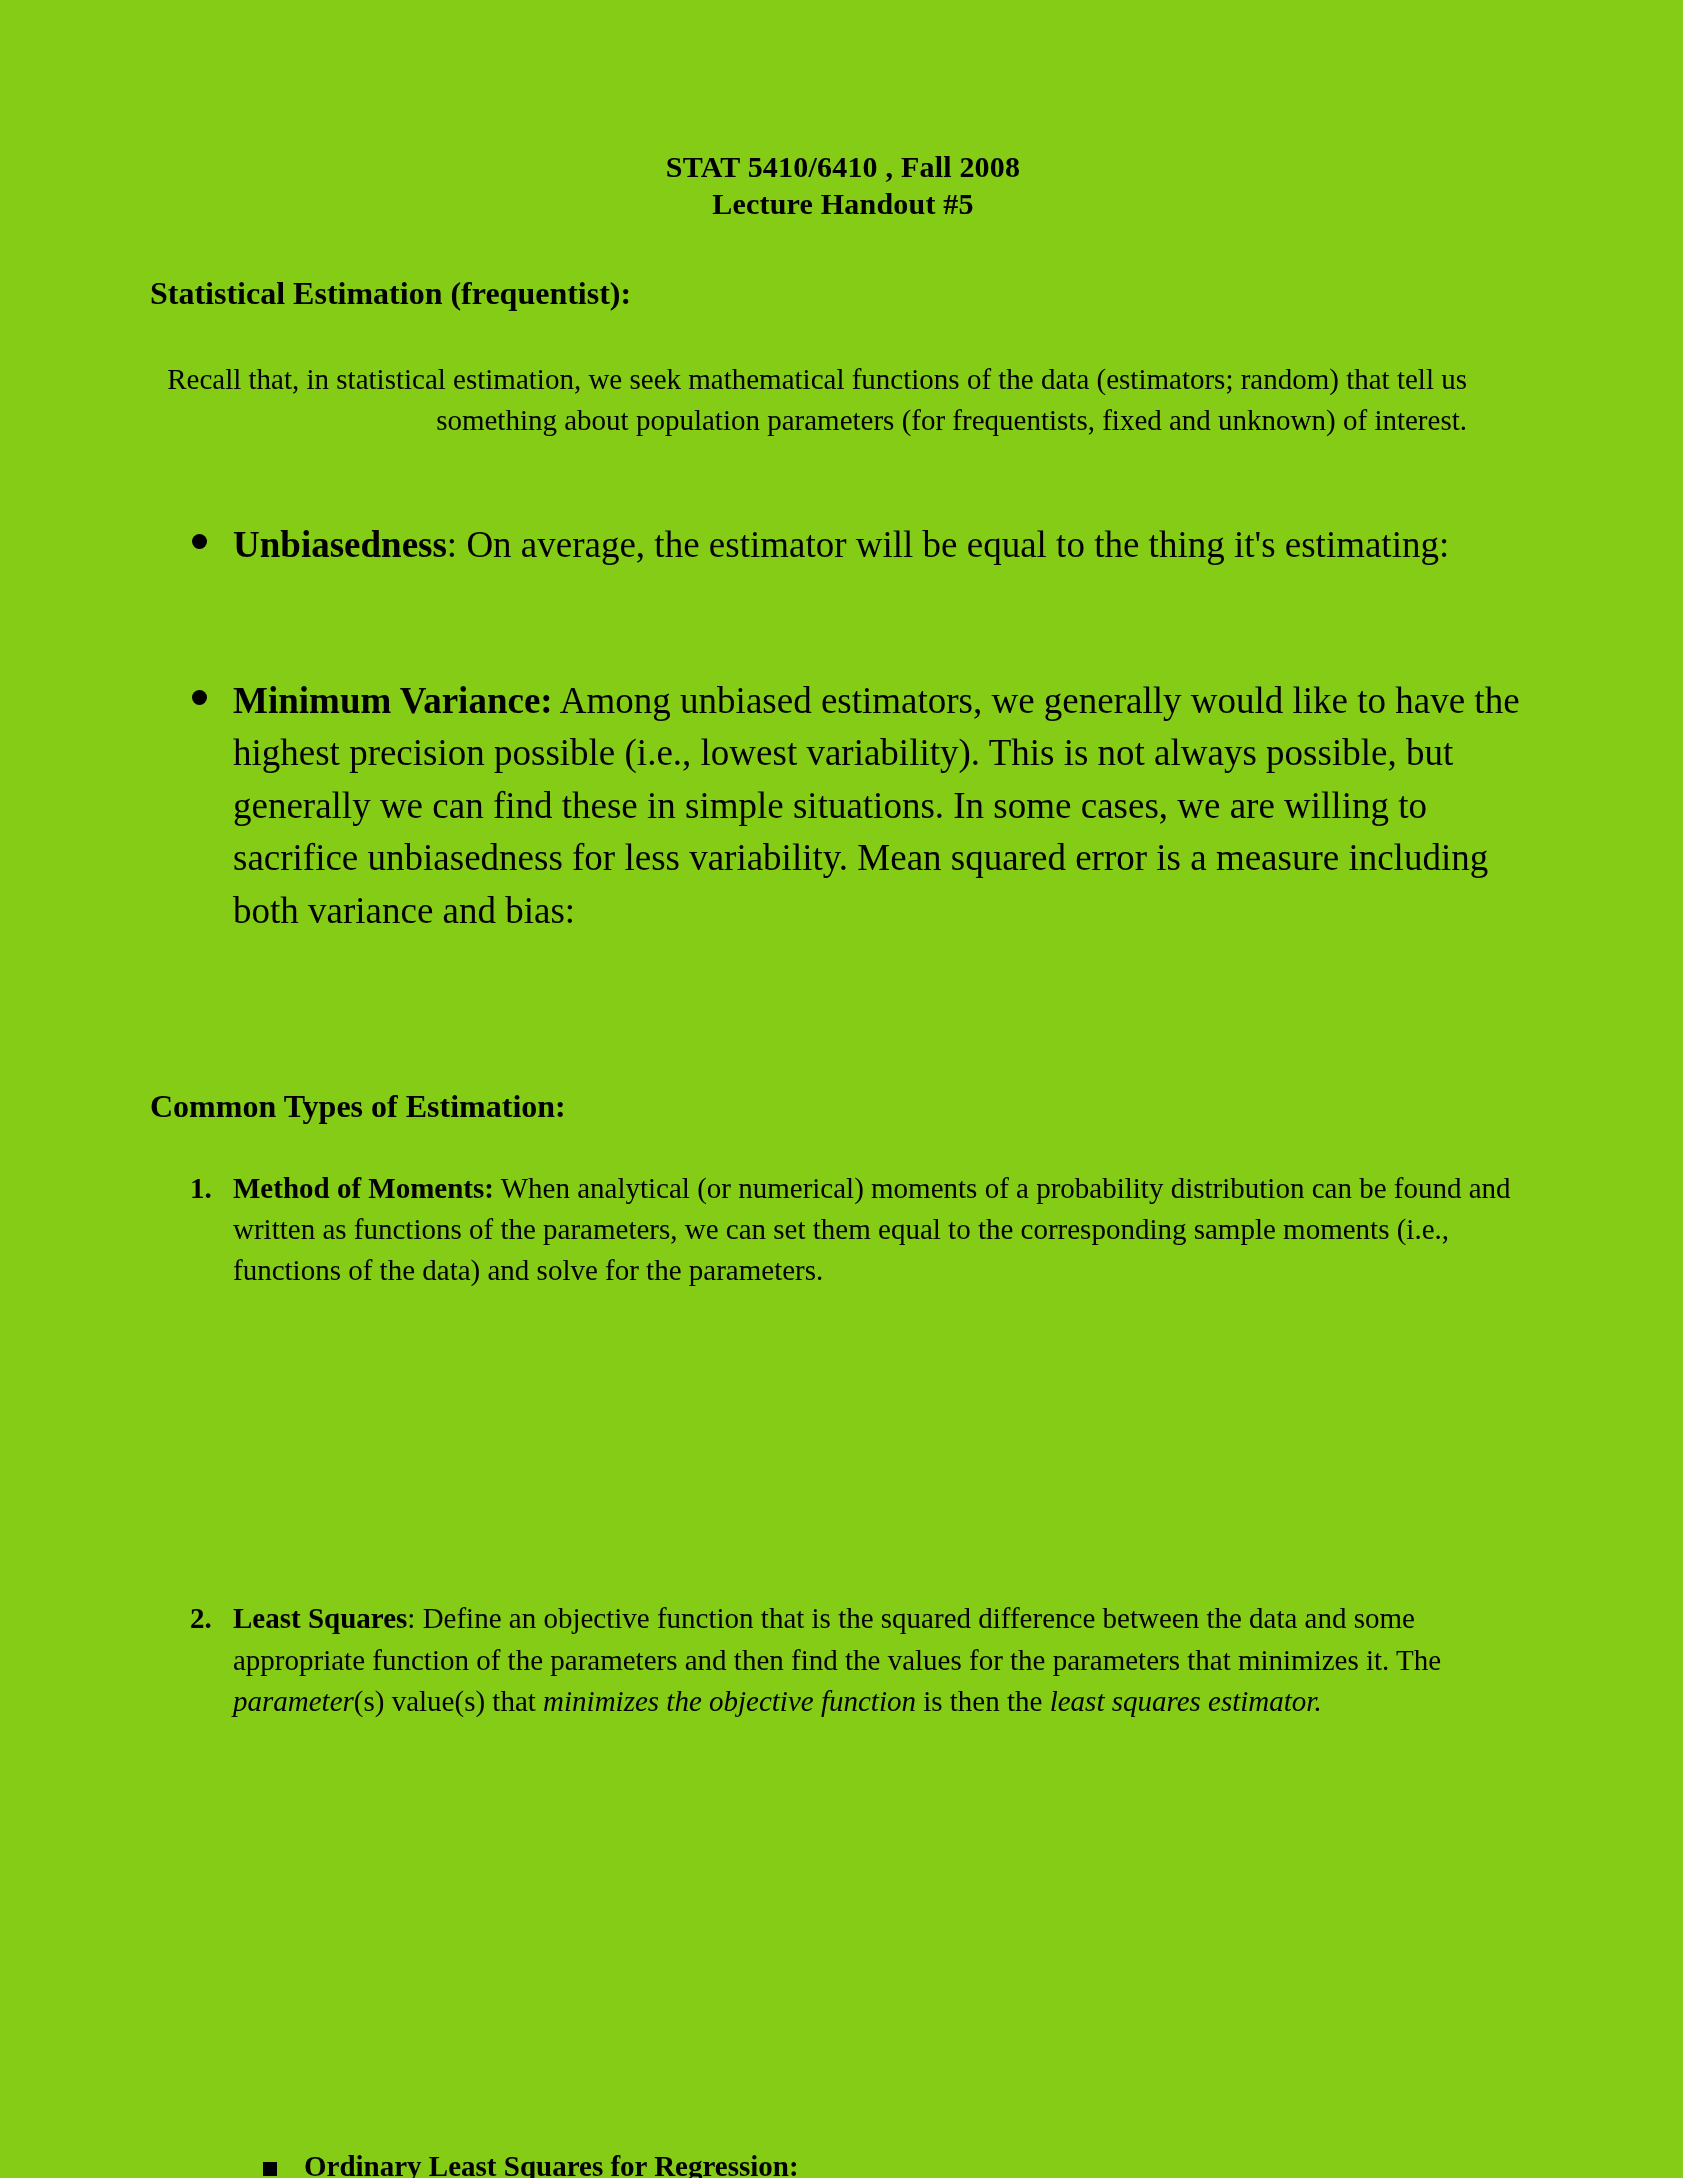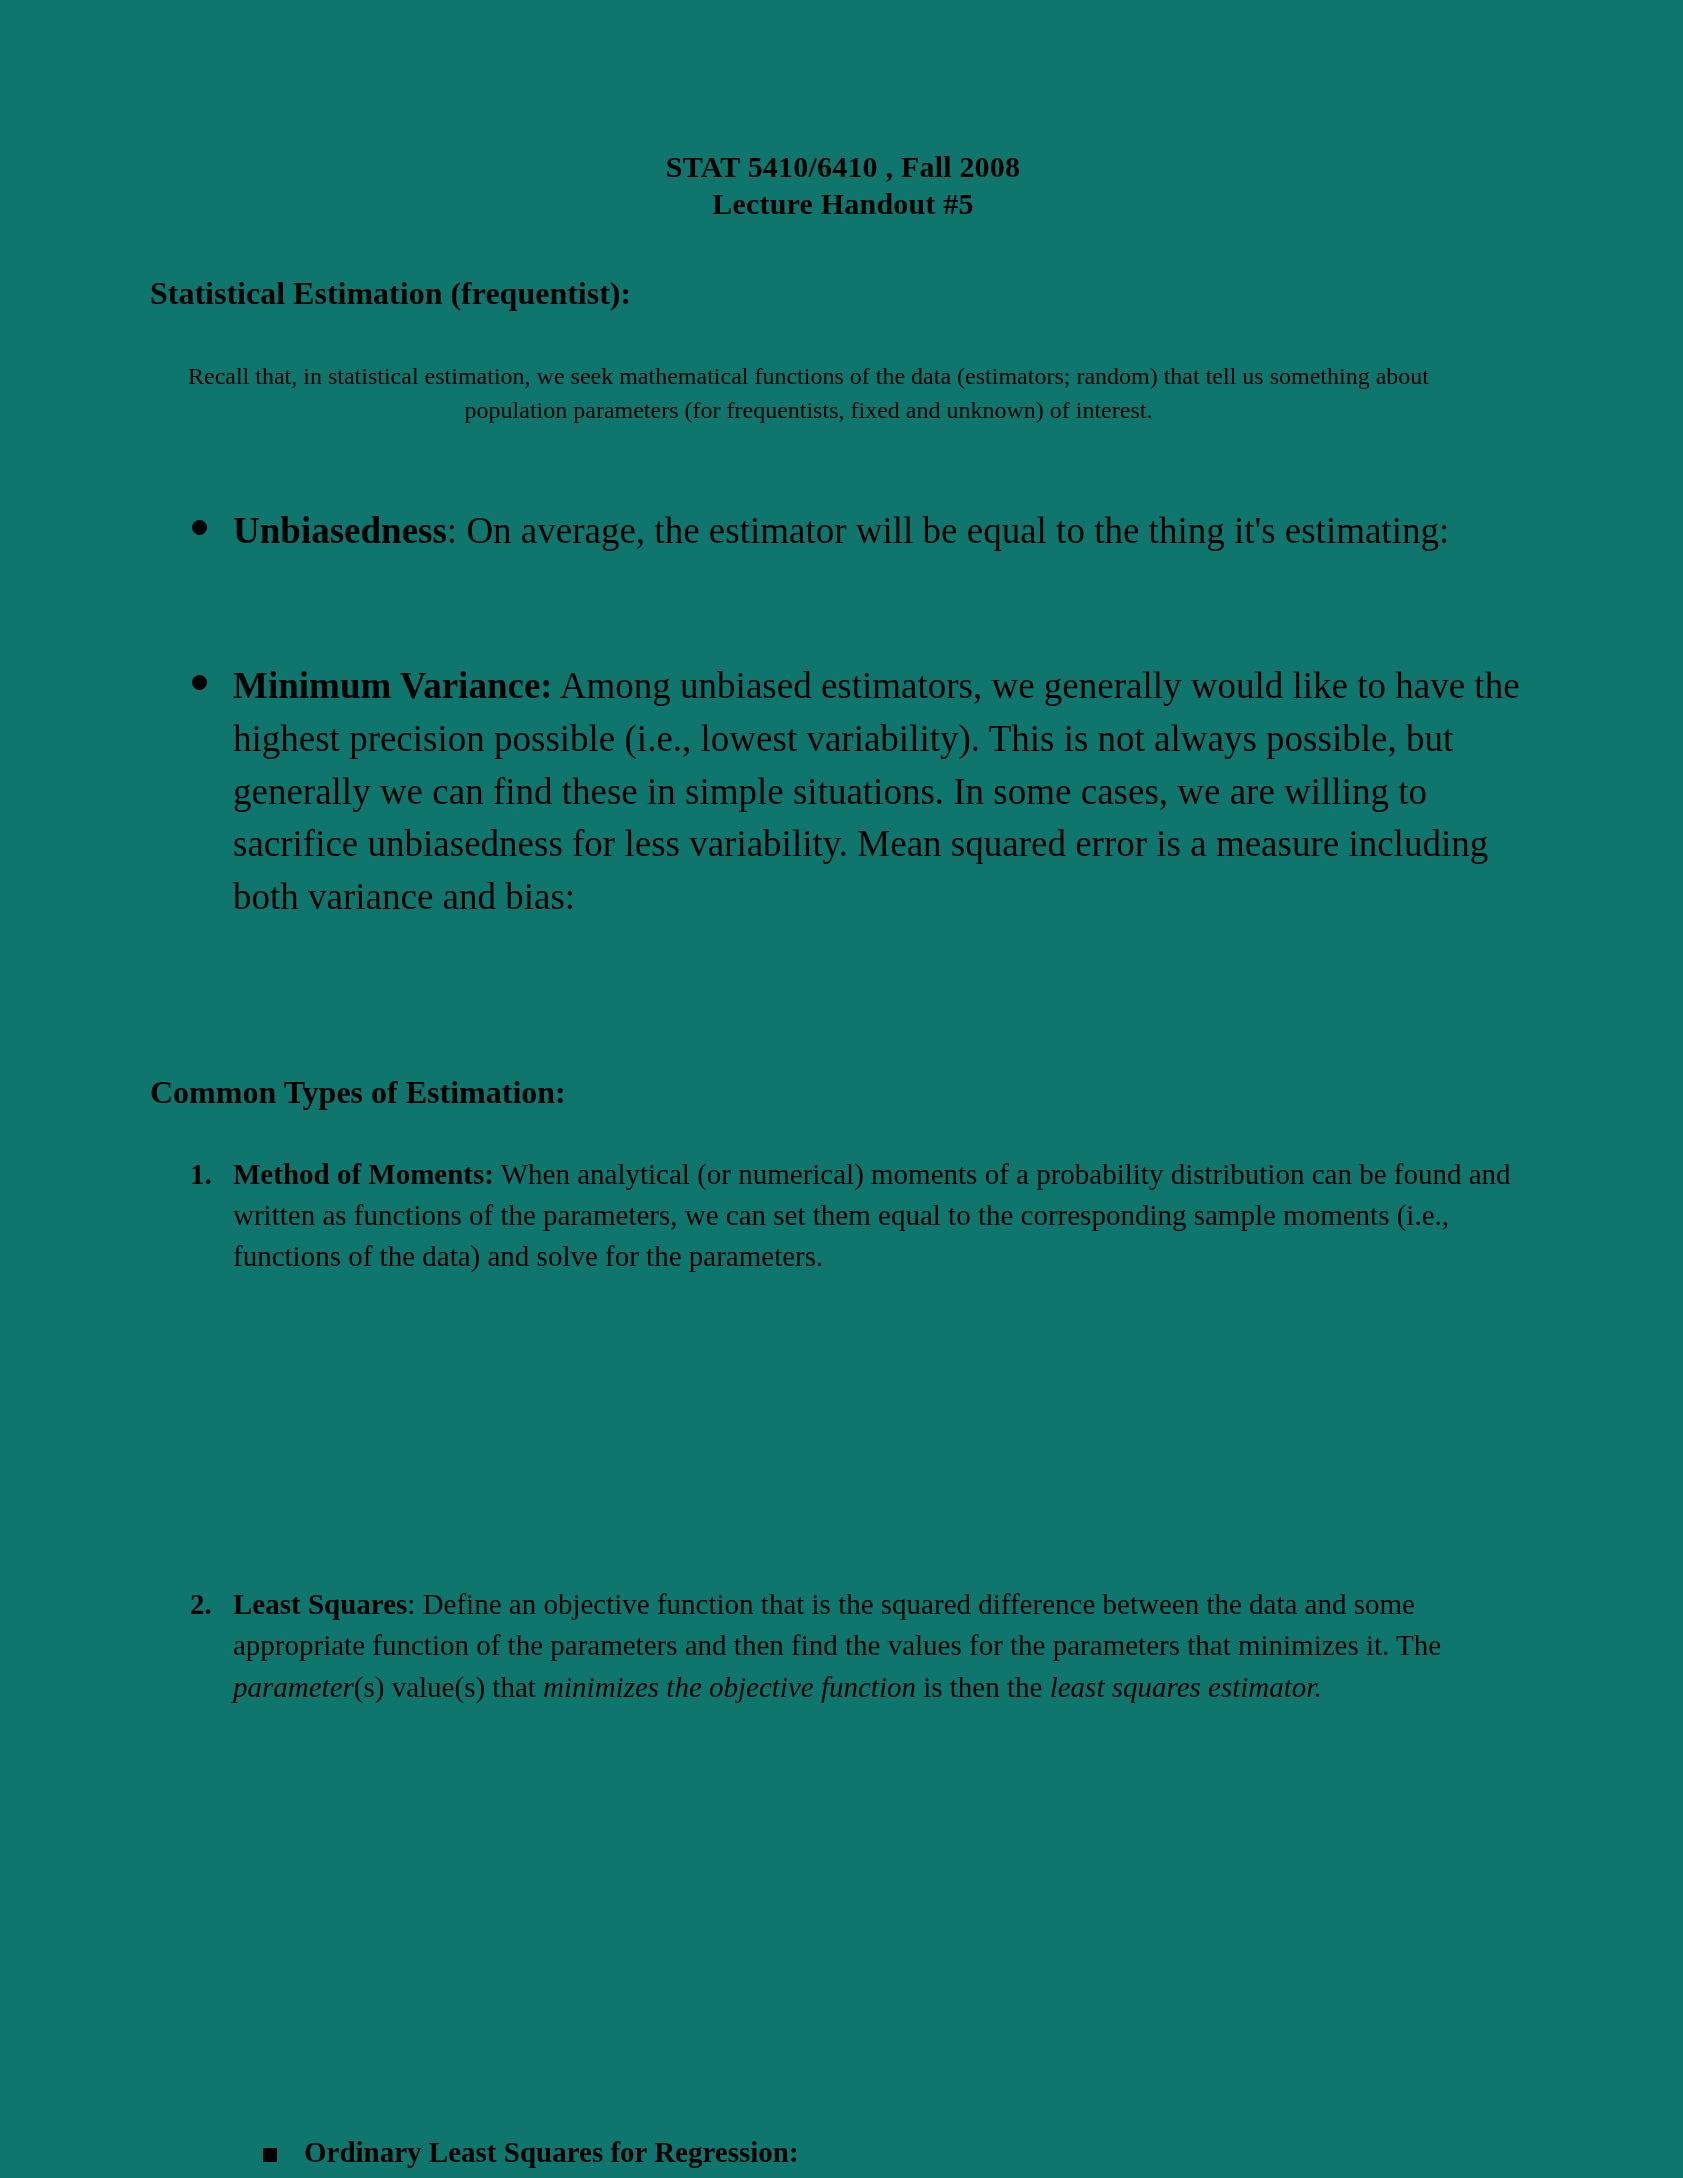--- a/index.html
+++ b/index.html
@@ -9,21 +9,21 @@
     background: #ffffff;
   }
   body {
     font-family: "Liberation Serif", "DejaVu Serif", serif;
     color: #000000;
   }
   .page {
     position: relative;
     width: 1683px;
     height: 2178px;
-    background: #0f766e;
+    background: #84cc16;
     box-sizing: border-box;
     padding: 16px;
     overflow: hidden;
   }
   .content {
     position: absolute;
     left: 150px;
     top: 149px;
     width: 1386px;
   }
@@ -48,24 +48,24 @@
     font-size: 32px;
     line-height: 1.3;
     margin: 0 0 44px 0;
   }
   .section-heading.tight {
     margin-bottom: 40px;
   }
 
   
   .para {
-    font-size: 24px;
+    font-size: 29px;
     line-height: 1.42;
     margin: 0 0 44px 0;
-    text-align: center;
+    text-align: right;
   }
   .para.wide { width: 1317px; }
 
   
   .bullet-list {
     list-style: none;
     margin: 0;
     padding: 0;
   }
   .bullet-item {

